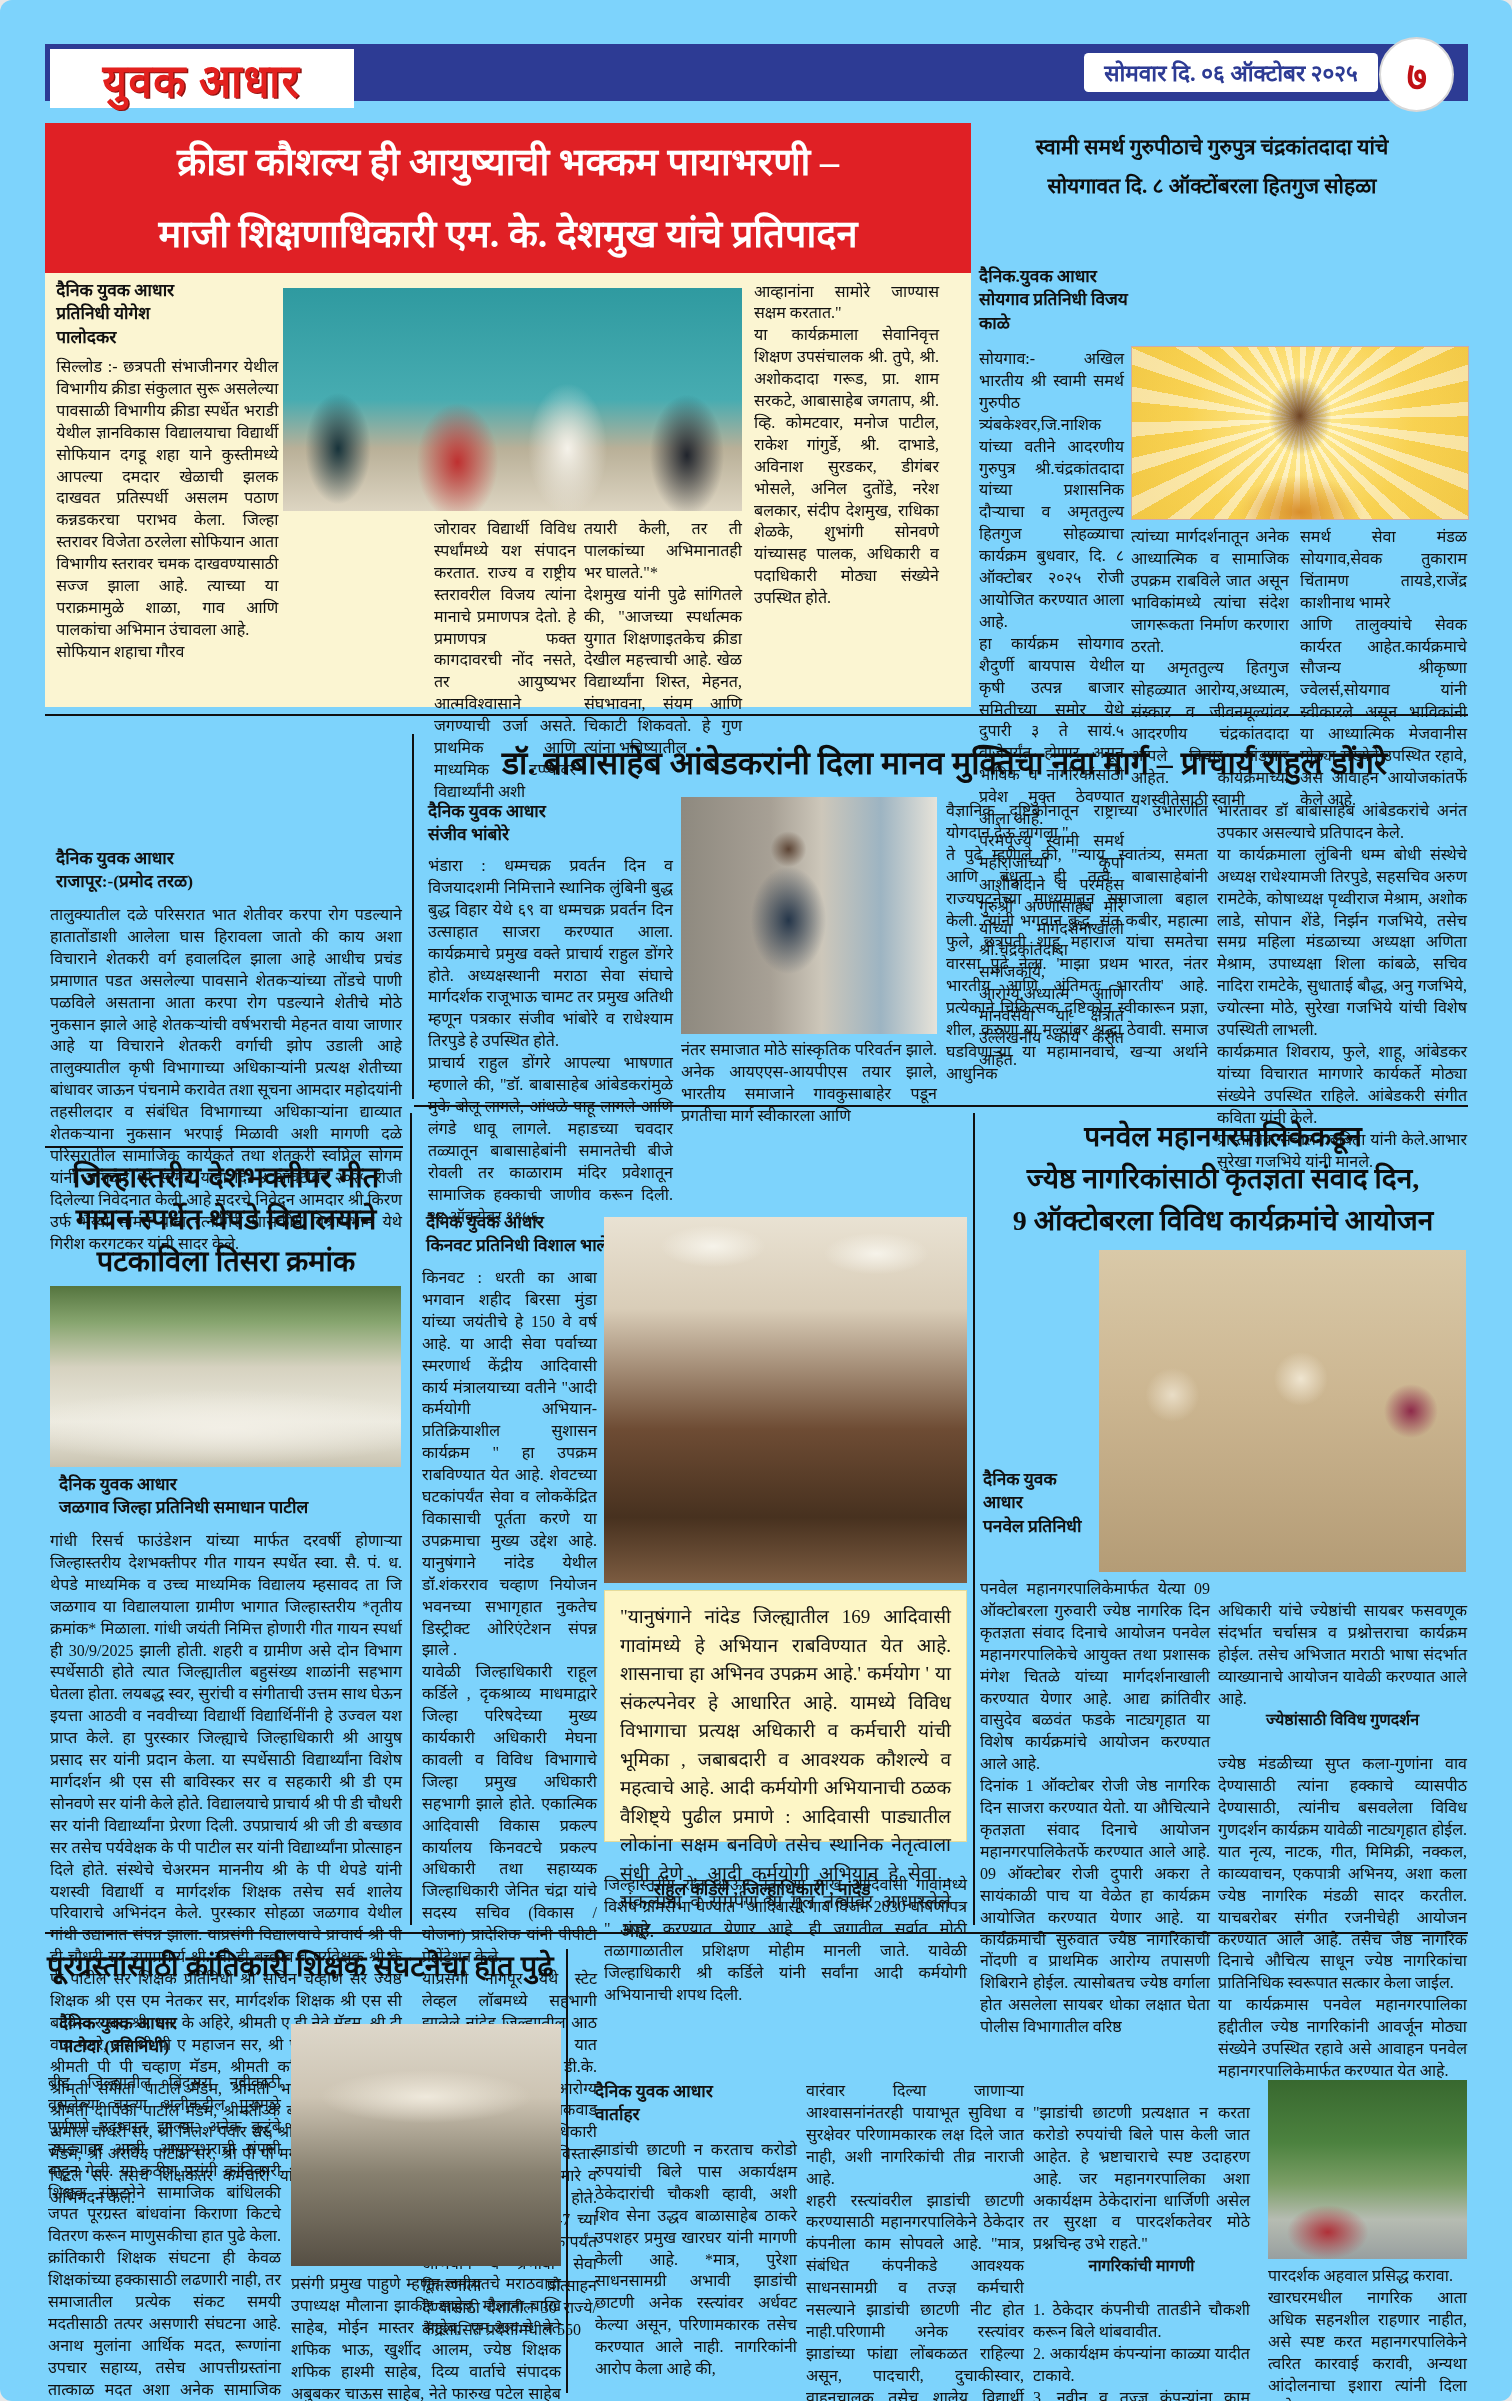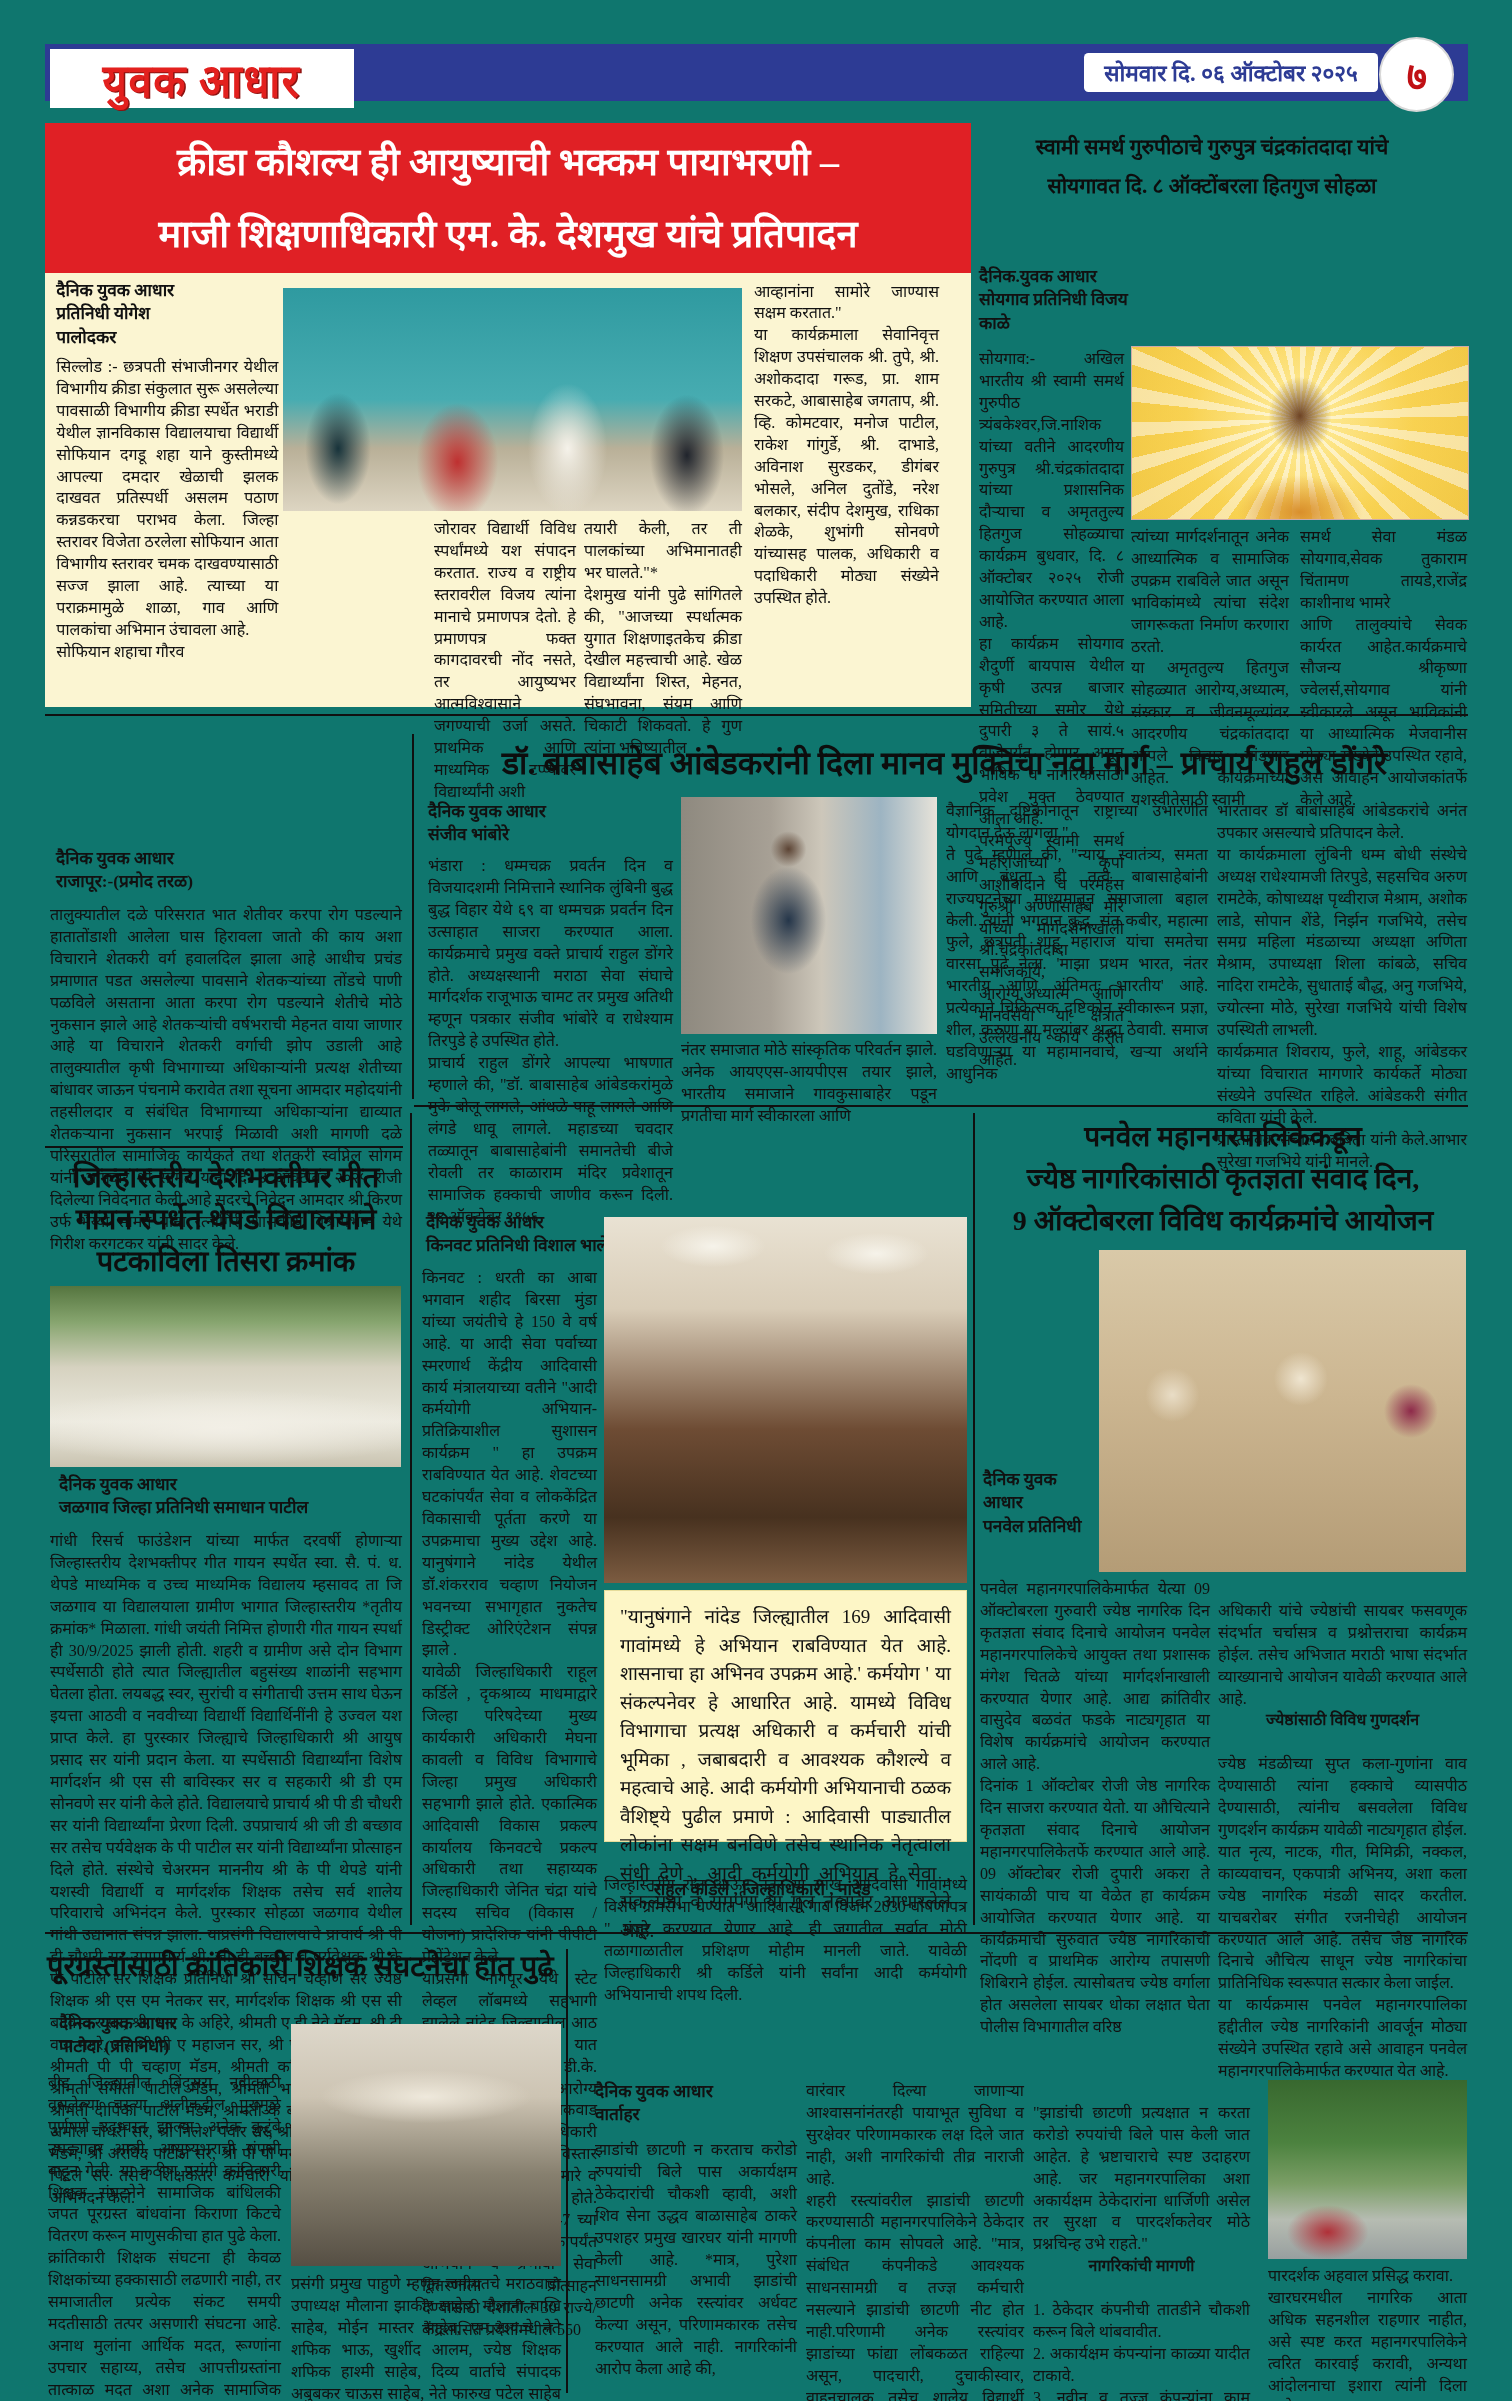--- a/index.html
+++ b/index.html
@@ -1,17 +1,17 @@
 <!DOCTYPE html>
 <html style="font-size:12px"><head>
 <meta charset="utf-8">
 <style>
   html,body{margin:0;padding:0;background:#e8e8e8;}
-  #page{position:relative;width:1512px;height:2401px;background:#0f766e;overflow:hidden;
-        font-family:"Liberation Serif","DejaVu Serif",serif;color:#111;}
+  #page{position:relative;width:1512px;height:2401px;background:#7dd3fc;overflow:hidden;
+        font-family:"Liberation Serif","DejaVu Serif",serif;color:#111;border-radius:12px;}
   
   .mast{position:absolute;left:45px;top:44px;width:1423px;height:57px;background:#2d3b94;}
   .logo-box{position:absolute;left:4.5px;top:4.5px;width:304px;height:59px;background:#ffffff;
             display:flex;align-items:center;justify-content:center;}
   .logo-box span{font-size:42px;font-weight:bold;color:#e3201e;letter-spacing:1.5px;
             text-shadow:1.5px 1.5px 0 #8c1210, -0.8px -0.8px 0 #ffffff;transform:scaleY(1.1);}
   .date-pill{position:absolute;right:90px;top:9px;width:294px;height:39px;background:#ffffff;border-radius:4.5px;
             display:flex;align-items:center;justify-content:center;}
   .date-pill span{color:#2d3b94;font-weight:bold;font-size:22.6px;}
   .page-circle{position:absolute;right:13.6px;top:-7.5px;width:71px;height:71px;border-radius:50%;

